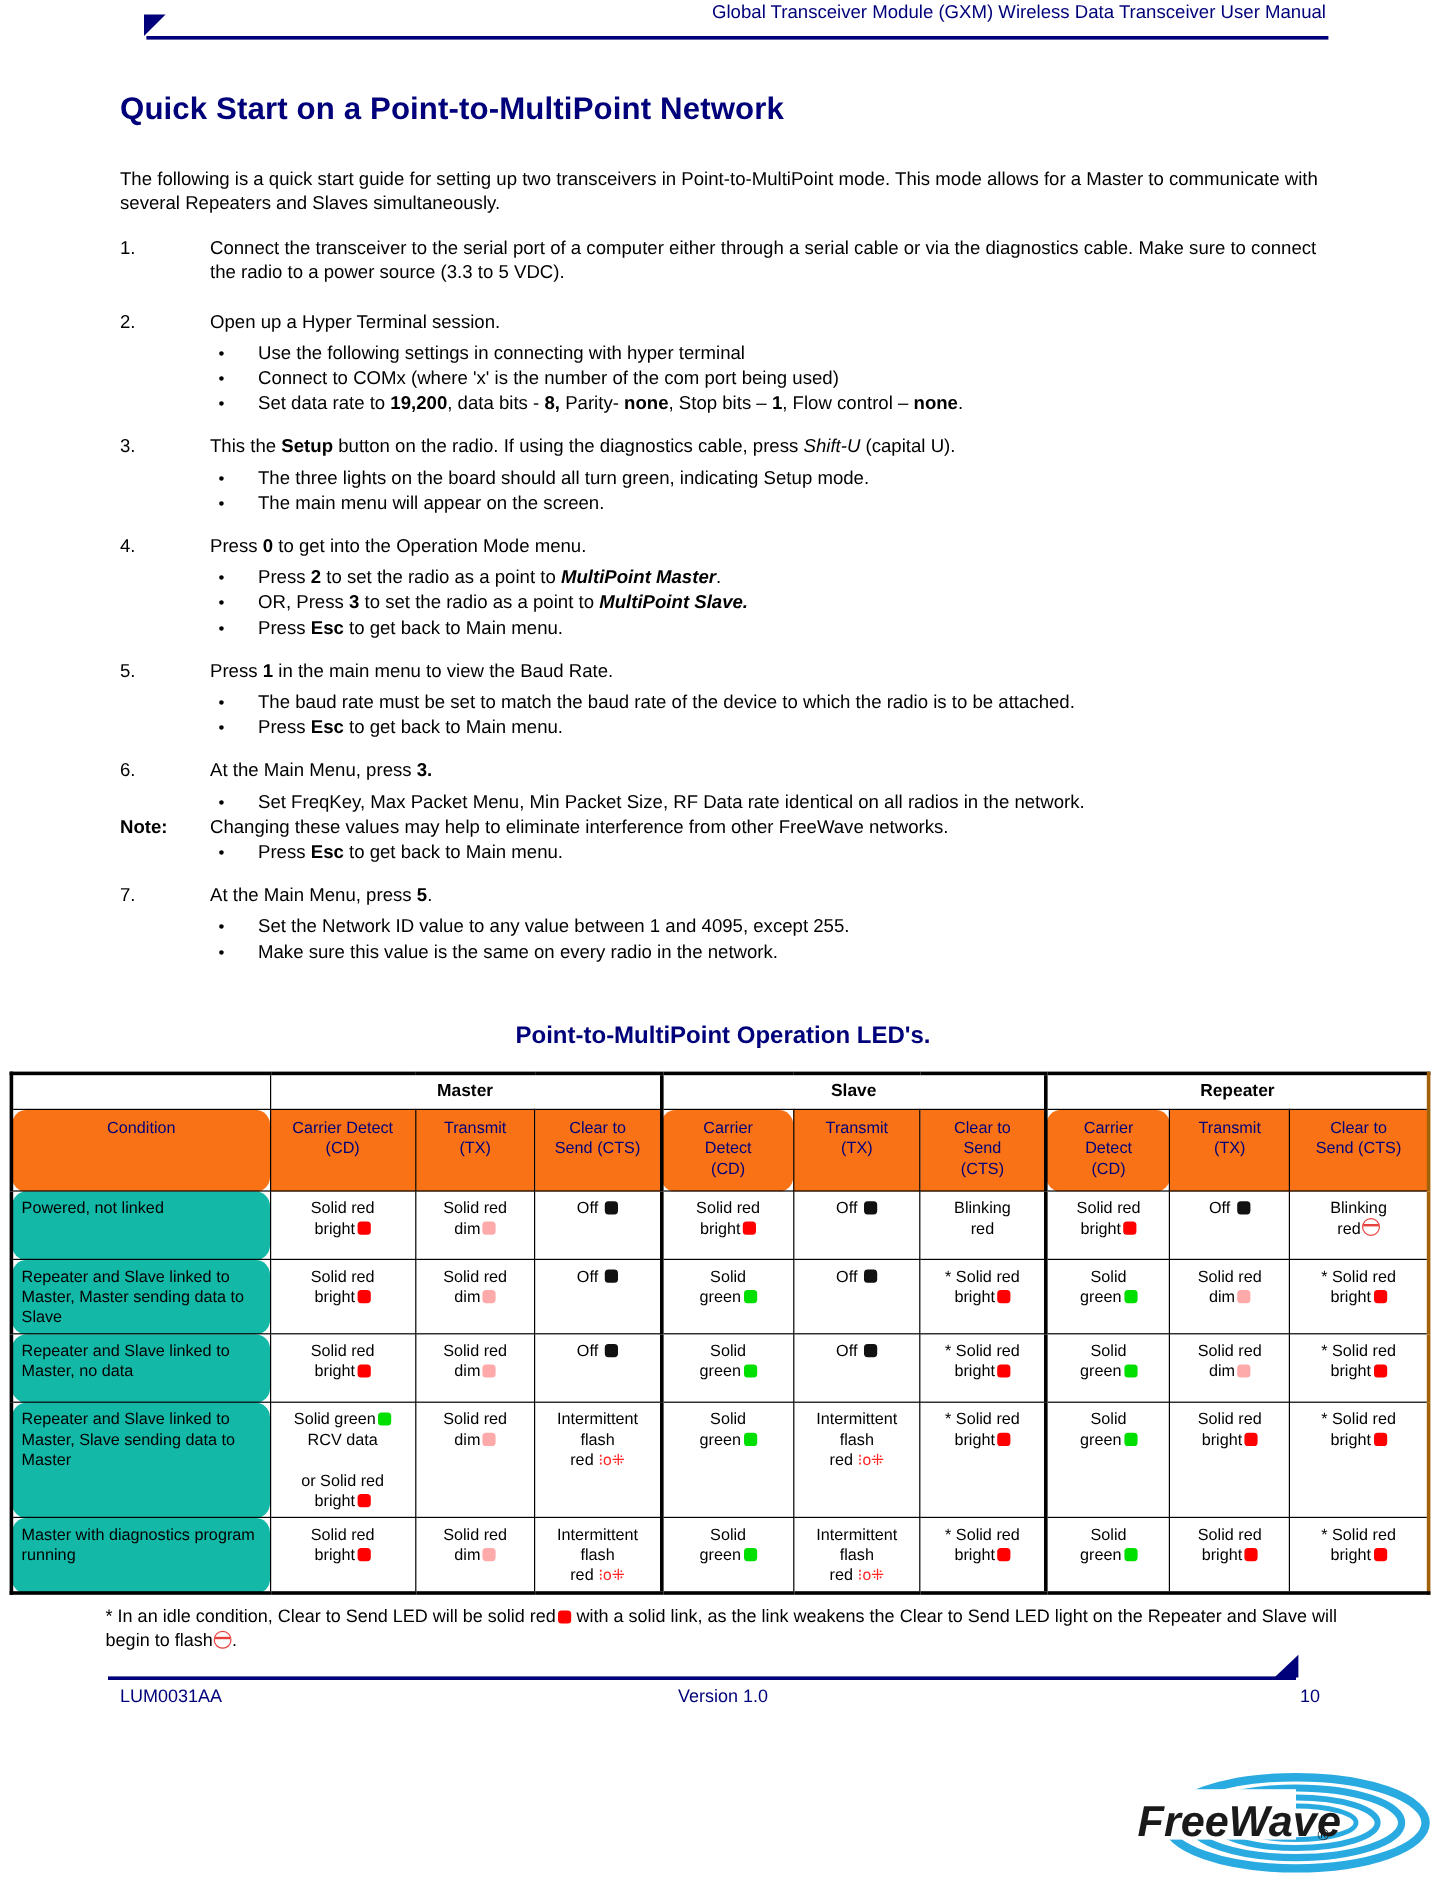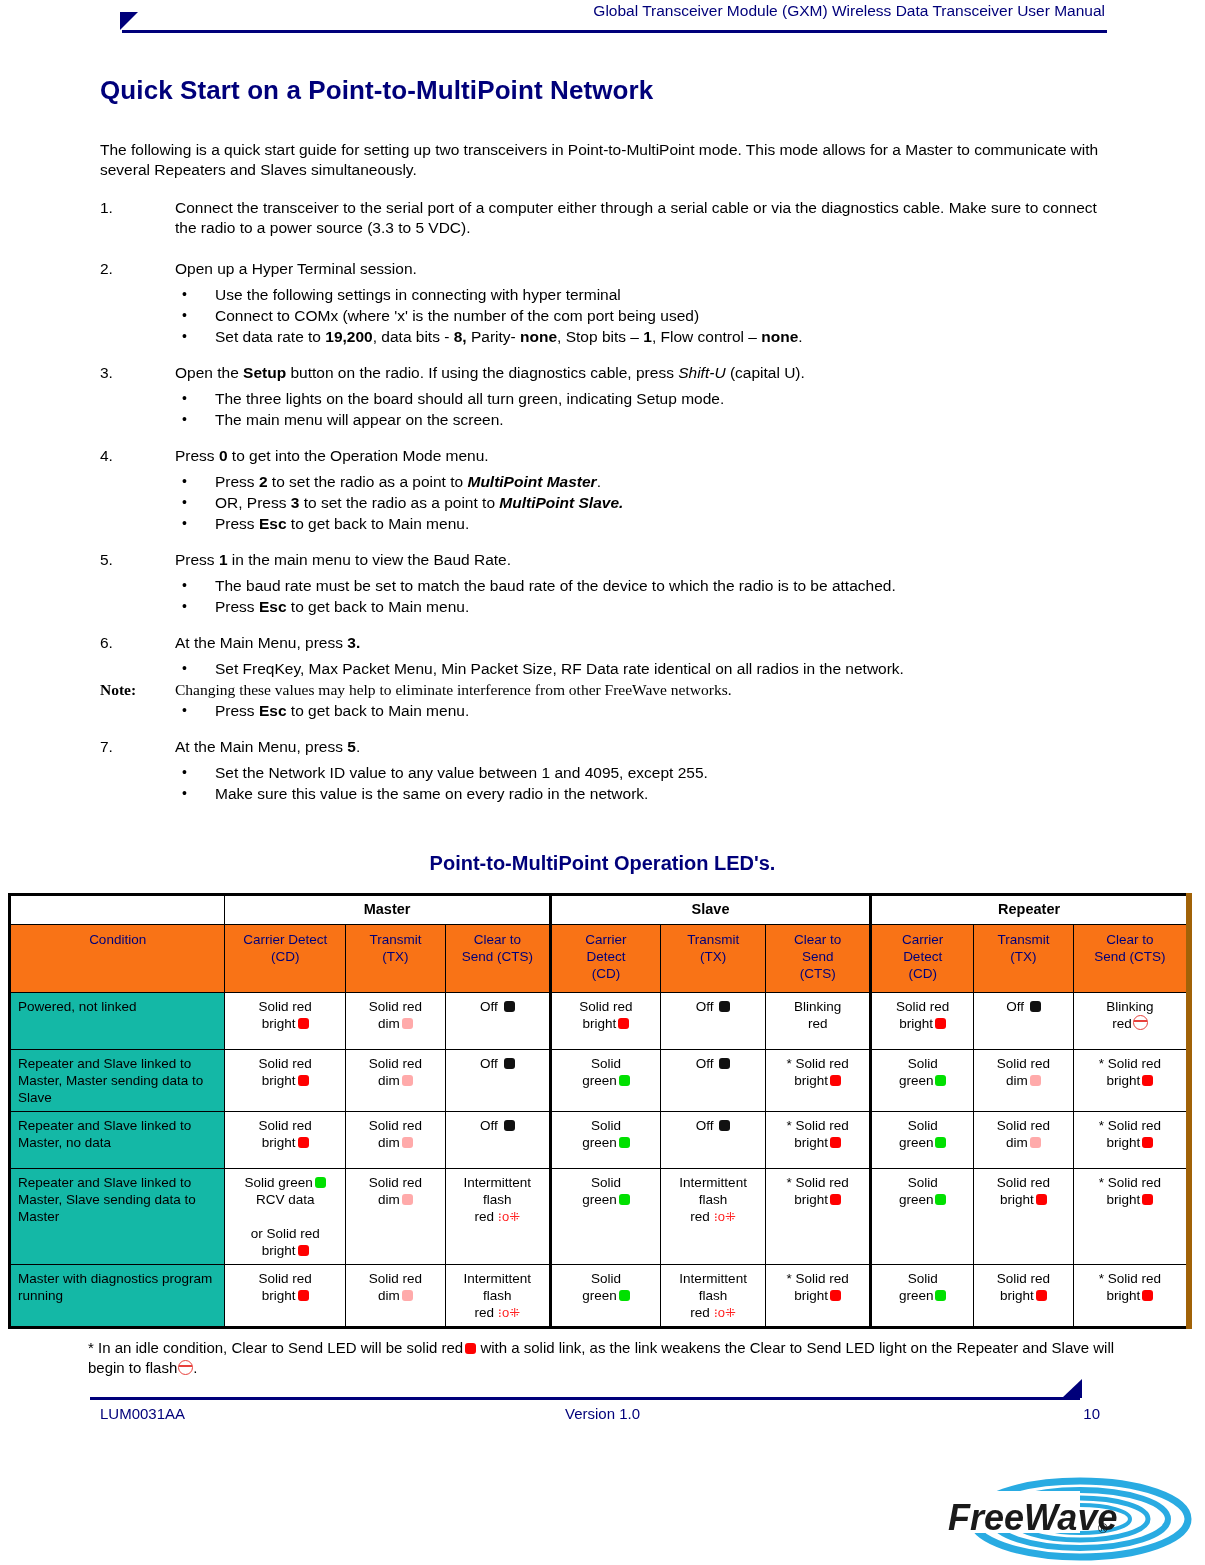--- a/index.html
+++ b/index.html
@@ -32,21 +32,21 @@
 
   
   .body{position:absolute;left:100px;top:128px;width:1010px;font-size:15.5px;line-height:20px;margin-top:12px;}
   .intro{margin:0 0 18px 0;}
   .step{position:relative;margin:0 0 6px 0;padding-left:75px;}
   .step .num{position:absolute;left:0;top:0;width:60px;}
   .bullets{list-style:none;margin:0 0 0 0;padding:0;}
   .bullets li{position:relative;padding-left:115px;margin:1px 0;}
   .bullets li .dot{position:absolute;left:82px;top:-1px;font-size:14px;line-height:20px;}
   .gap{height:15px;}
-  .noteline{position:relative;margin:0;padding-left:75px;font-family:Liberation Serif, serif;}
+  .noteline{position:relative;margin:0;padding-left:75px;}
   .noteline .num{position:absolute;left:0;top:0;width:72px;font-weight:bold;}
   b{font-weight:bold;}
   i{font-style:italic;}
   .bi{font-weight:bold;font-style:italic;}
 
   
   .tbl{
     position:absolute;left:8px;top:893px;width:1184px;
     border-collapse:collapse;table-layout:fixed;
     font-size:13.5px;line-height:17px;
@@ -59,22 +59,22 @@
   .tbl .blank{background:#ffffff;border-top:3px solid #000;border-left:3px solid #000;}
   .tbl .hcell{
     background:#f97316;color:#00007a;text-align:center;font-size:13.5px;
     line-height:17px;padding:6px 2px 10px 2px;vertical-align:top;
   }
   .tbl .cond{background:#14b8a6;color:#000;text-align:left;padding:5px 4px 5px 7px;}
   .tbl .val{background:#ffffff;text-align:center;padding:5px 15px;}
   .tbl tr.brow td{height:46px;}
 
   
-  .tbl .tk-l{border-left:3px solid #000;}
-  .tbl .tk-r{border-right:6px solid #a16207;}
+  .tbl .tk-l{border-left:3px solid #000;border-radius:12px;}
+  .tbl .tk-r{border-right:3px solid #a16207;}
   .tbl .tk-t{border-top:3px solid #000;}
   .tbl .tk-b{border-bottom:3px solid #000;}
 
   
   .led{display:inline-block;width:11px;height:11px;border-radius:3px;
        vertical-align:-1px;margin-left:2px;}
   .led.red{background:#ff0000;}
   .led.dim{background:#ffaaaa;}
   .led.green{background:#00e000;}
   .led.off{background:#111111;}
@@ -126,21 +126,21 @@
     </div>
     <ul class="bullets">
       <li><span class="dot">•</span><span>Use the following settings in connecting with hyper terminal</span></li>
       <li><span class="dot">•</span><span>Connect to COMx (where 'x' is the number of the com port being used)</span></li>
       <li><span class="dot">•</span><span><span>Set data rate to </span><b>19,200</b><span>, data bits - </span><b>8,</b><span> Parity- </span><b>none</b><span>, Stop bits – </span><b>1</b><span>, Flow control – </span><b>none</b><span>.</span></span></li>
     </ul>
     <div class="gap"></div>
 
     <div class="step">
       <span class="num">3.</span>
-      <span><span>Open the </span><b>Setup</b><span> button on the radio.  If using the diagnostics cable, press </span><i>Shift-U</i><span> (capital U).</span></span>
+      <span><span>This the </span><b>Setup</b><span> button on the radio.  If using the diagnostics cable, press </span><i>Shift-U</i><span> (capital U).</span></span>
     </div>
     <ul class="bullets">
       <li><span class="dot">•</span><span>The three lights on the board should all turn green, indicating Setup mode.</span></li>
       <li><span class="dot">•</span><span>The main menu will appear on the screen.</span></li>
     </ul>
     <div class="gap"></div>
 
     <div class="step">
       <span class="num">4.</span>
       <span><span>Press </span><b>0</b><span> to get into the Operation Mode menu.</span></span>

